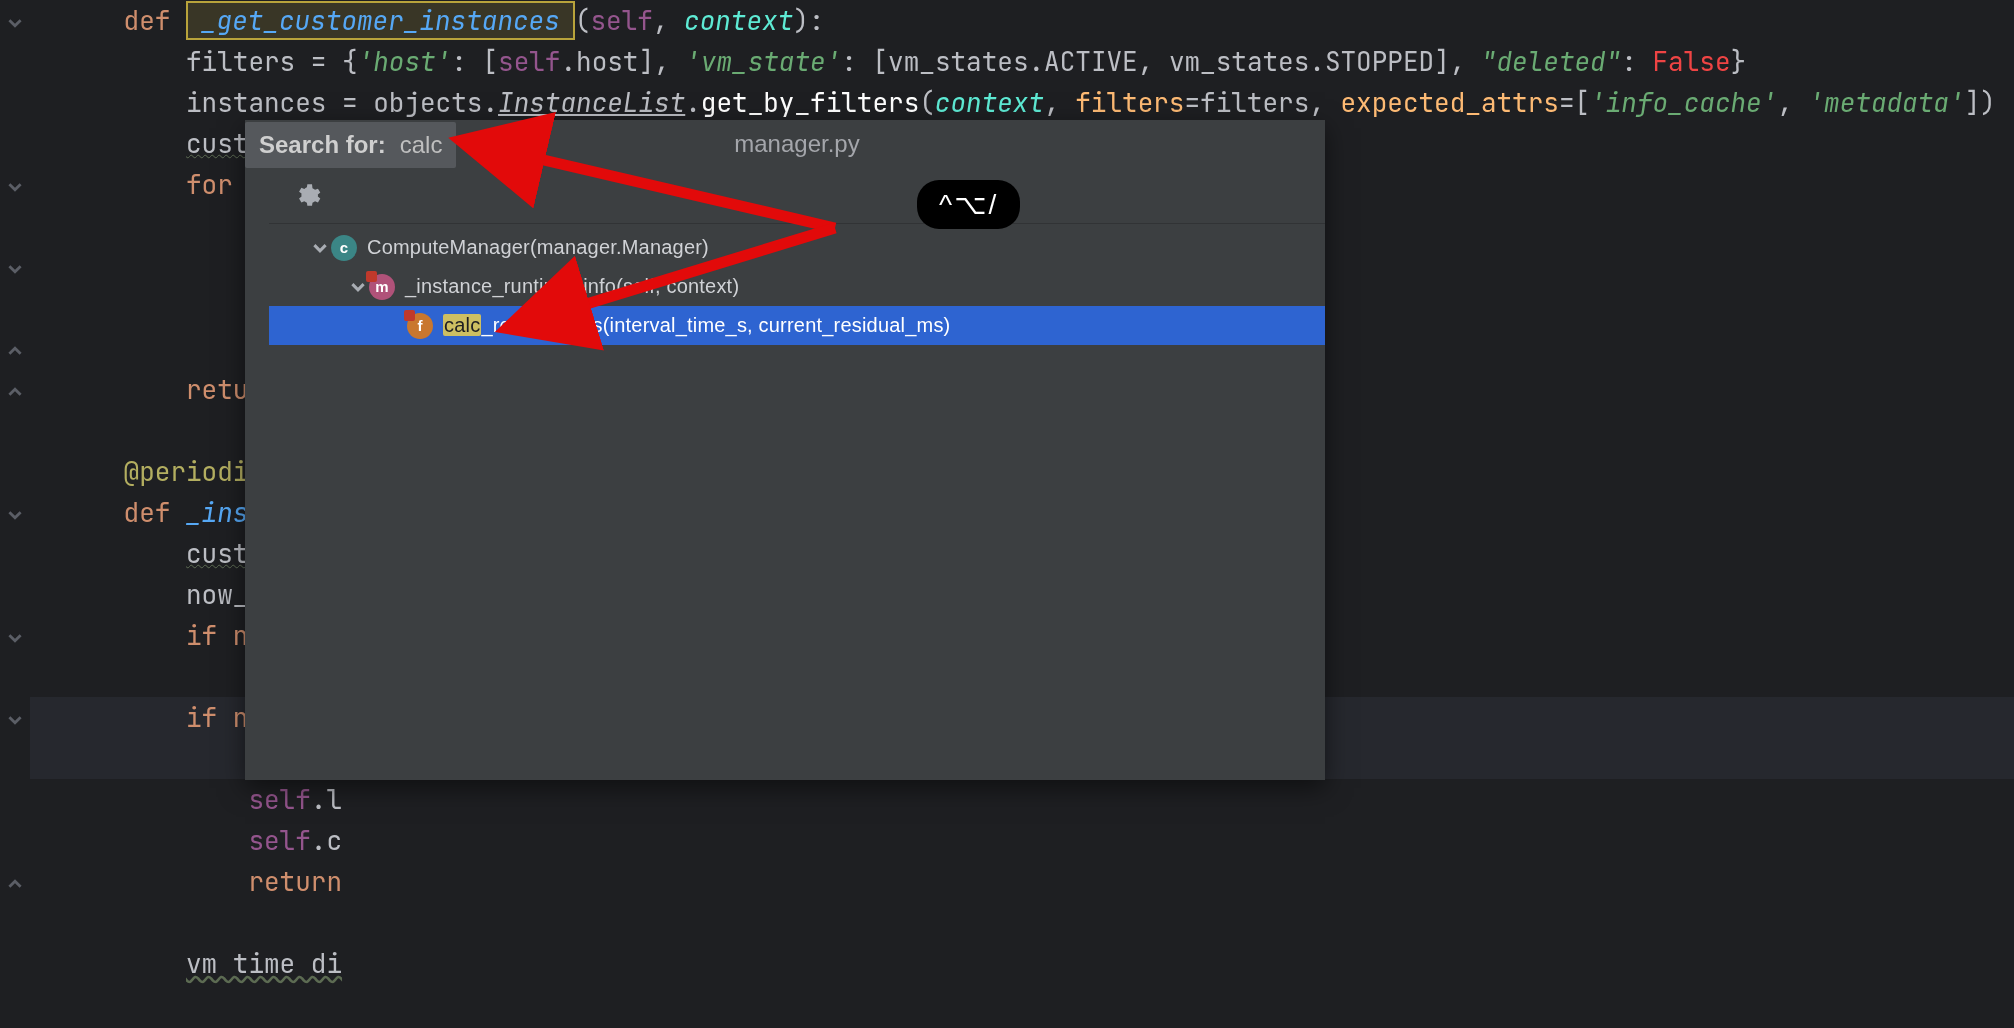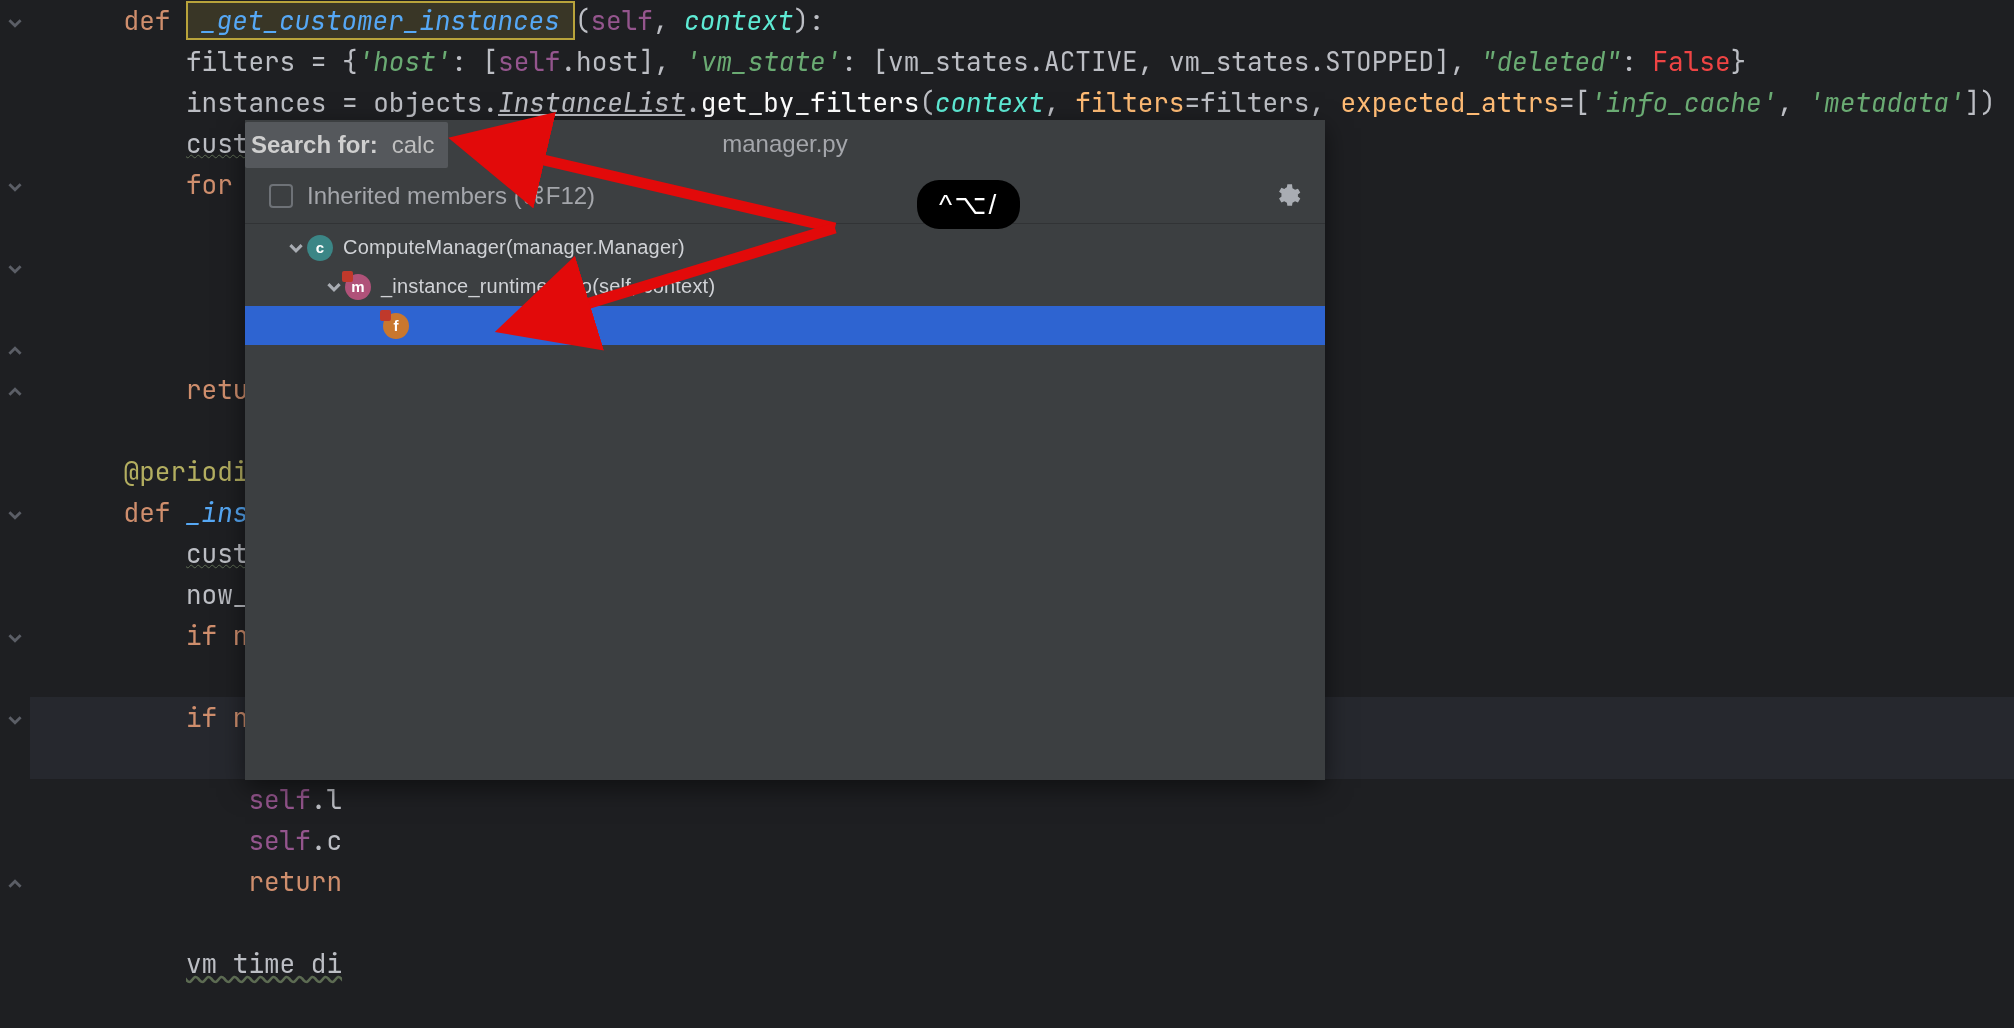--- a/index.html
+++ b/index.html
@@ -28,21 +28,21 @@
   .var { color:#fdba74; }
   .lit { color:#ef4444; }
   .dec { color:#b3ae60; }
   .und { text-decoration:underline; text-decoration-color:#bcbec4;font-style:italic; }
   .und2{ text-decoration:underline wavy #5c6b52; text-decoration-thickness:1px; }
   .wav { text-decoration:underline wavy #5c6b52; }
   .box-fn { border:2px solid #b8a33b; background:rgba(184,163,59,0.18); padding:0 13px; }
 
   
   .popup { position:absolute; left:245px; top:120px; width:1080px; height:660px;
-           background:#3c3f41; box-shadow:0 8px 24px rgba(0,0,0,.5); z-index:10; }
+           background:#3c3f41; box-shadow:0 8px 24px rgba(0,0,0,.5); z-index:10;padding-left:24px; }
   .popup-header { height:48px; display:flex; align-items:center; justify-content:center;
                   color:#a4a6ab; font-size:24px; font-family:"Segoe UI","Helvetica Neue",sans-serif; }
   .popup-opts { height:56px; border-bottom:1px solid #313335; display:flex; align-items:center;
                 padding:0 24px; justify-content:space-between; font-family:"Segoe UI","Helvetica Neue",sans-serif; }
   .opts-left { display:flex; align-items:center; gap:14px; }
   .chk { width:24px; height:24px; border:2px solid #6e7277; border-radius:4px; }
   .opts-label { color:#a4a6ab; font-size:24px; }
   .gear { width:28px; height:28px; }
   .gear svg { width:28px; height:28px; fill:#a9adb3; }
 
@@ -60,21 +60,21 @@
   .badge.c { background:#3b8686; }
   .badge.m { background:#b05279; }
   .badge.f { background:#c9772e; }
   .lock { position:absolute; width:11px; height:11px; left:-3px; top:-3px; background:#c0392b; border-radius:2px; }
   .row-text { font-size:20px; letter-spacing:.2px; }
   .row .hl { background:#c8a93e; color:#1e1f22; padding:0 1px; border-radius:2px; }
   .row.sel .hl { background:#cdbf62; }
 
   
   .searchfor { position:absolute; left:245px; top:122px; z-index:20; height:46px;
-               background:rgba(95,98,102,.72); display:flex; align-items:center; padding:0 14px 0 6px;
+               background:rgba(95,98,102,.72); display:flex; align-items:center; padding:0 14px 0 14px;
                font:600 24px "Segoe UI","Helvetica Neue",sans-serif; color:#cfcfcf; border-radius:2px;}
   .searchfor .q { margin-left:14px; color:#bfbfbf; font-weight:400; }
 
   
   .kbd-pill { position:absolute; left:917px; top:180px; z-index:21; background:#000; color:#fff;
               border-radius:22px; padding:8px 22px; font:400 28px "Segoe UI",sans-serif; letter-spacing:2px; display:flex; align-items:center;}
 
   
   .arrows { position:absolute; left:0; top:0; width:2014px; height:1028px; z-index:30; pointer-events:none; }
 </style>
@@ -111,24 +111,20 @@
       </svg></div>
   </div>
 
 <div class="code">
   <pre id="code-lines"><span class="ln">      <span class="kw">def </span><span class="fni box-fn">_get_customer_instances</span><span>(</span><span class="self">self</span><span>, </span><span class="par">context</span><span>):</span></span><span class="ln">          <span>filters = {</span><span class="str">'host'</span><span>: [</span><span class="self">self</span><span>.host], </span><span class="str">'vm_state'</span><span>: [vm_states.ACTIVE, vm_states.STOPPED], </span><span class="str">"deleted"</span><span>: </span><span class="lit">False</span><span>}</span></span><span class="ln">          <span>instances = objects.</span><span class="und">InstanceList</span><span>.</span><span class="fn">get_by_filters</span><span>(</span><span class="par">context</span><span>, </span><span class="var">filters</span><span>=filters, </span><span class="var">expected_attrs</span><span>=[</span><span class="str">'info_cache'</span><span>, </span><span class="str">'metadata'</span><span>])</span></span><span class="ln">          <span class="und2">cust_ins_l</span></span><span class="ln">          <span class="kw">for </span><span>instan</span></span><span class="ln">              <span>ext_cu</span></span><span class="ln">              <span class="kw">if not</span></span><span class="ln">                  <span class="kw">co</span></span><span class="ln">              <span>cust_i</span></span><span class="ln">          <span class="kw">return </span><span>cus</span></span><span class="ln">  </span><span class="ln">      <span class="dec">@periodic_task</span></span><span class="ln">      <span class="kw">def </span><span class="fni">_instance_</span></span><span class="ln">          <span class="und2">cust_ins_l</span></span><span class="ln">          <span>now_time =</span></span><span class="ln">          <span class="kw">if not </span><span>sel</span></span><span class="ln">              <span class="self">self</span><span>.l</span></span><span class="ln hl-line">          <span class="kw">if not </span><span>cus</span></span><span class="ln hl-line">              <span class="hl-ind"></span><span class="self">self</span><span>.l</span></span><span class="ln">              <span class="self">self</span><span>.l</span></span><span class="ln">              <span class="self">self</span><span>.c</span></span><span class="ln">              <span class="kw">return</span></span><span class="ln">  </span><span class="ln">          <span class="wav">vm time di</span></span></pre>
 </div>
 
 <div class="popup">
   <div class="popup-header">manager.py</div>
   <div class="popup-opts">
-    <div class="opts-left">
-      <div class="chk"></div>
-      <div class="opts-label">Inherited members (⌘F12)</div>
-    </div>
     <div class="gear">
       <svg viewBox="0 0 24 24">
           <path d="M12 8a4 4 0 1 0 0 8 4 4 0 0 0 0-8zm9.4 4a7.5 7.5 0 0 0-.1-1.3l2.1-1.6-2-3.4-2.5 1a7.6 7.6 0 0 0-2.2-1.3L16.3 2h-4l-.4 2.6A7.6 7.6 0 0 0 9.7 5.9l-2.5-1-2 3.4 2.1 1.6a7.5 7.5 0 0 0 0 2.6l-2.1 1.6 2 3.4 2.5-1a7.6 7.6 0 0 0 2.2 1.3l.4 2.6h4l.4-2.6a7.6 7.6 0 0 0 2.2-1.3l2.5 1 2-3.4-2.1-1.6c.1-.4.1-.9.1-1.3z"></path>
         </svg>
     </div>
   </div>
   <div class="popup-body" id="popup-rows">
       <div class="row">
         <div class="indent1"></div>
         <div class="chev">
@@ -146,20 +142,21 @@
             <polyline points="1,3 5,7 9,3"></polyline>
           </svg>
         </div>
         <div class="badge m">m<div class="lock"></div></div>
         <div class="row-text">_instance_runtime_info(self, context)</div>
       </div>
       <div class="row sel">
         <div class="indent3"></div>
         <div style="width: 22px;"></div>
         <div class="badge f">f<div class="lock"></div></div>
+        <div class="row-text"><span class="hl">calc</span>_residual_ms(interval_time_s, current_residual_ms)</div>
       </div>
     </div>
 </div>
 
 <div class="searchfor">
   <span>Search for:</span>
   <span class="q">calc</span>
 </div>
 
 <div class="kbd-pill">^⌥/</div>

